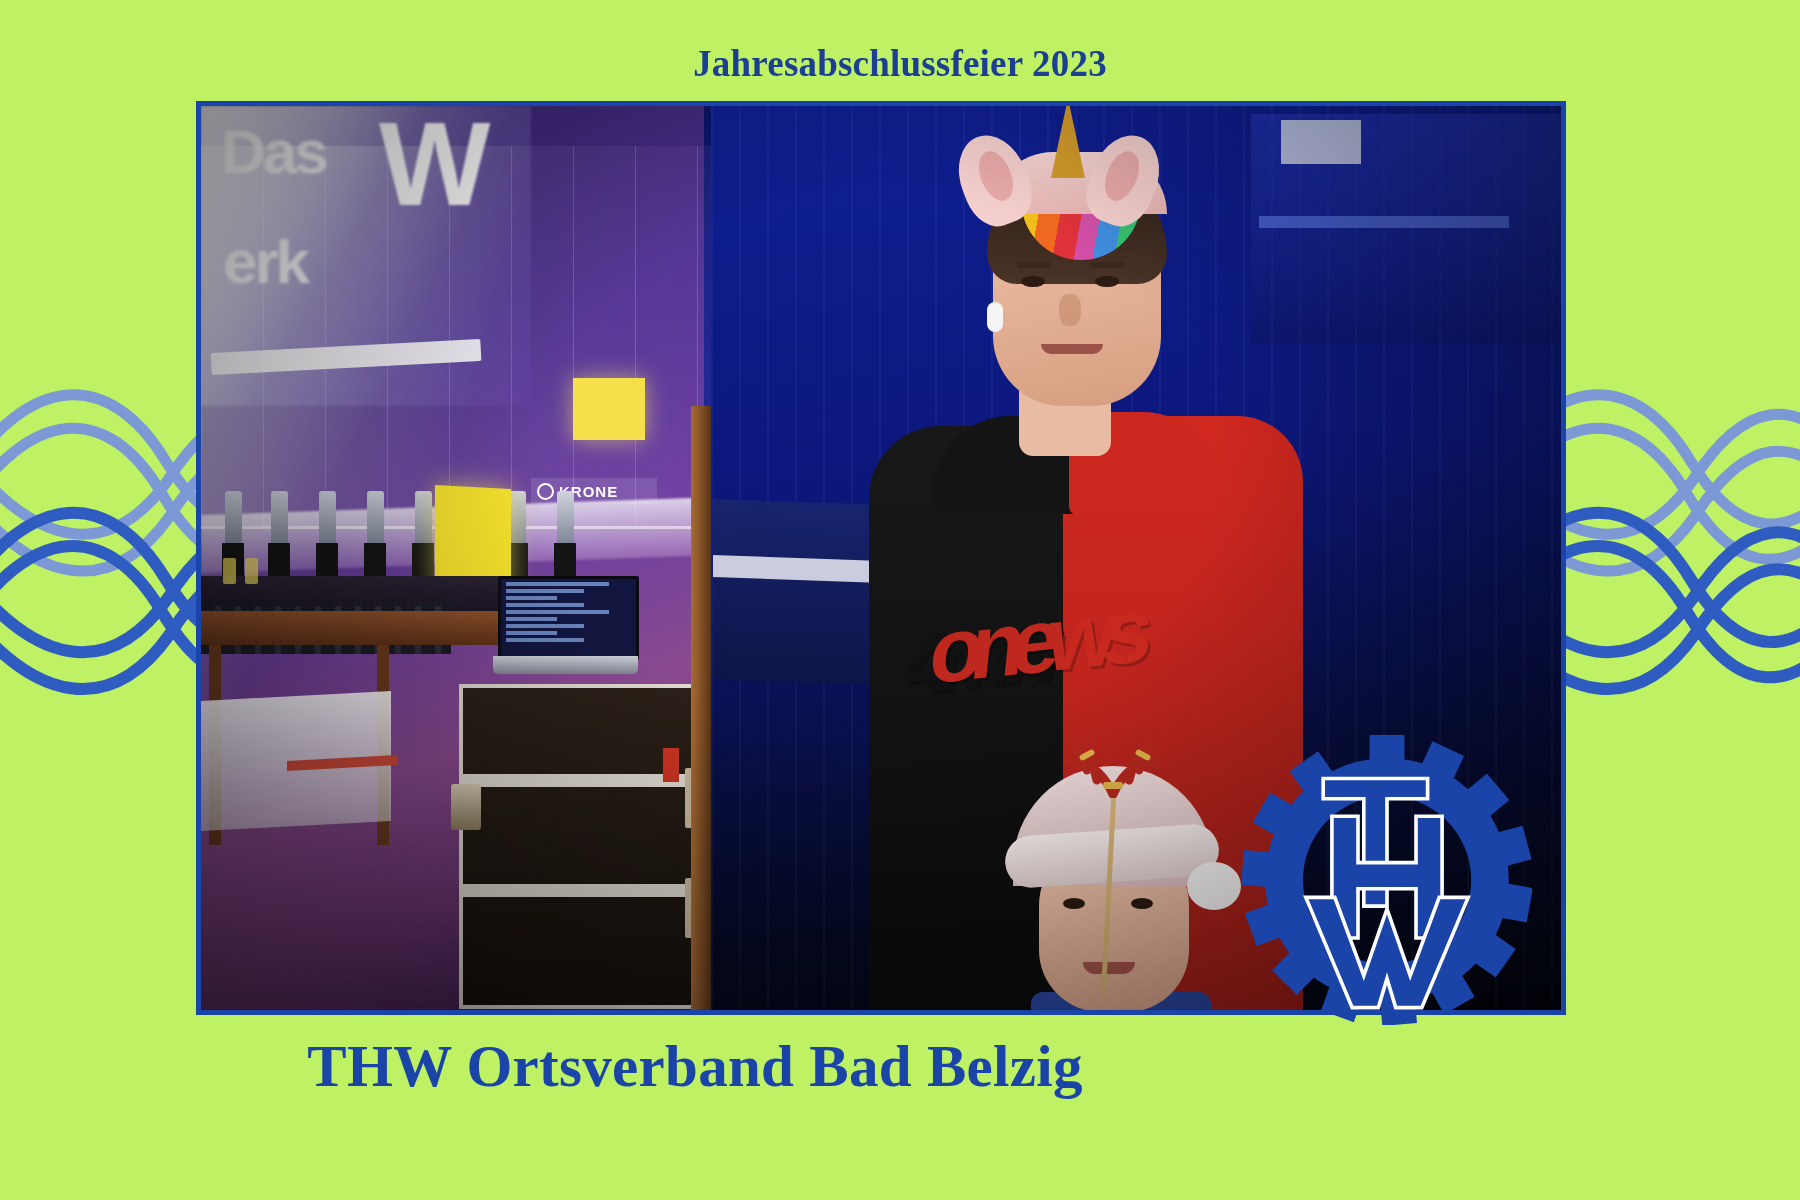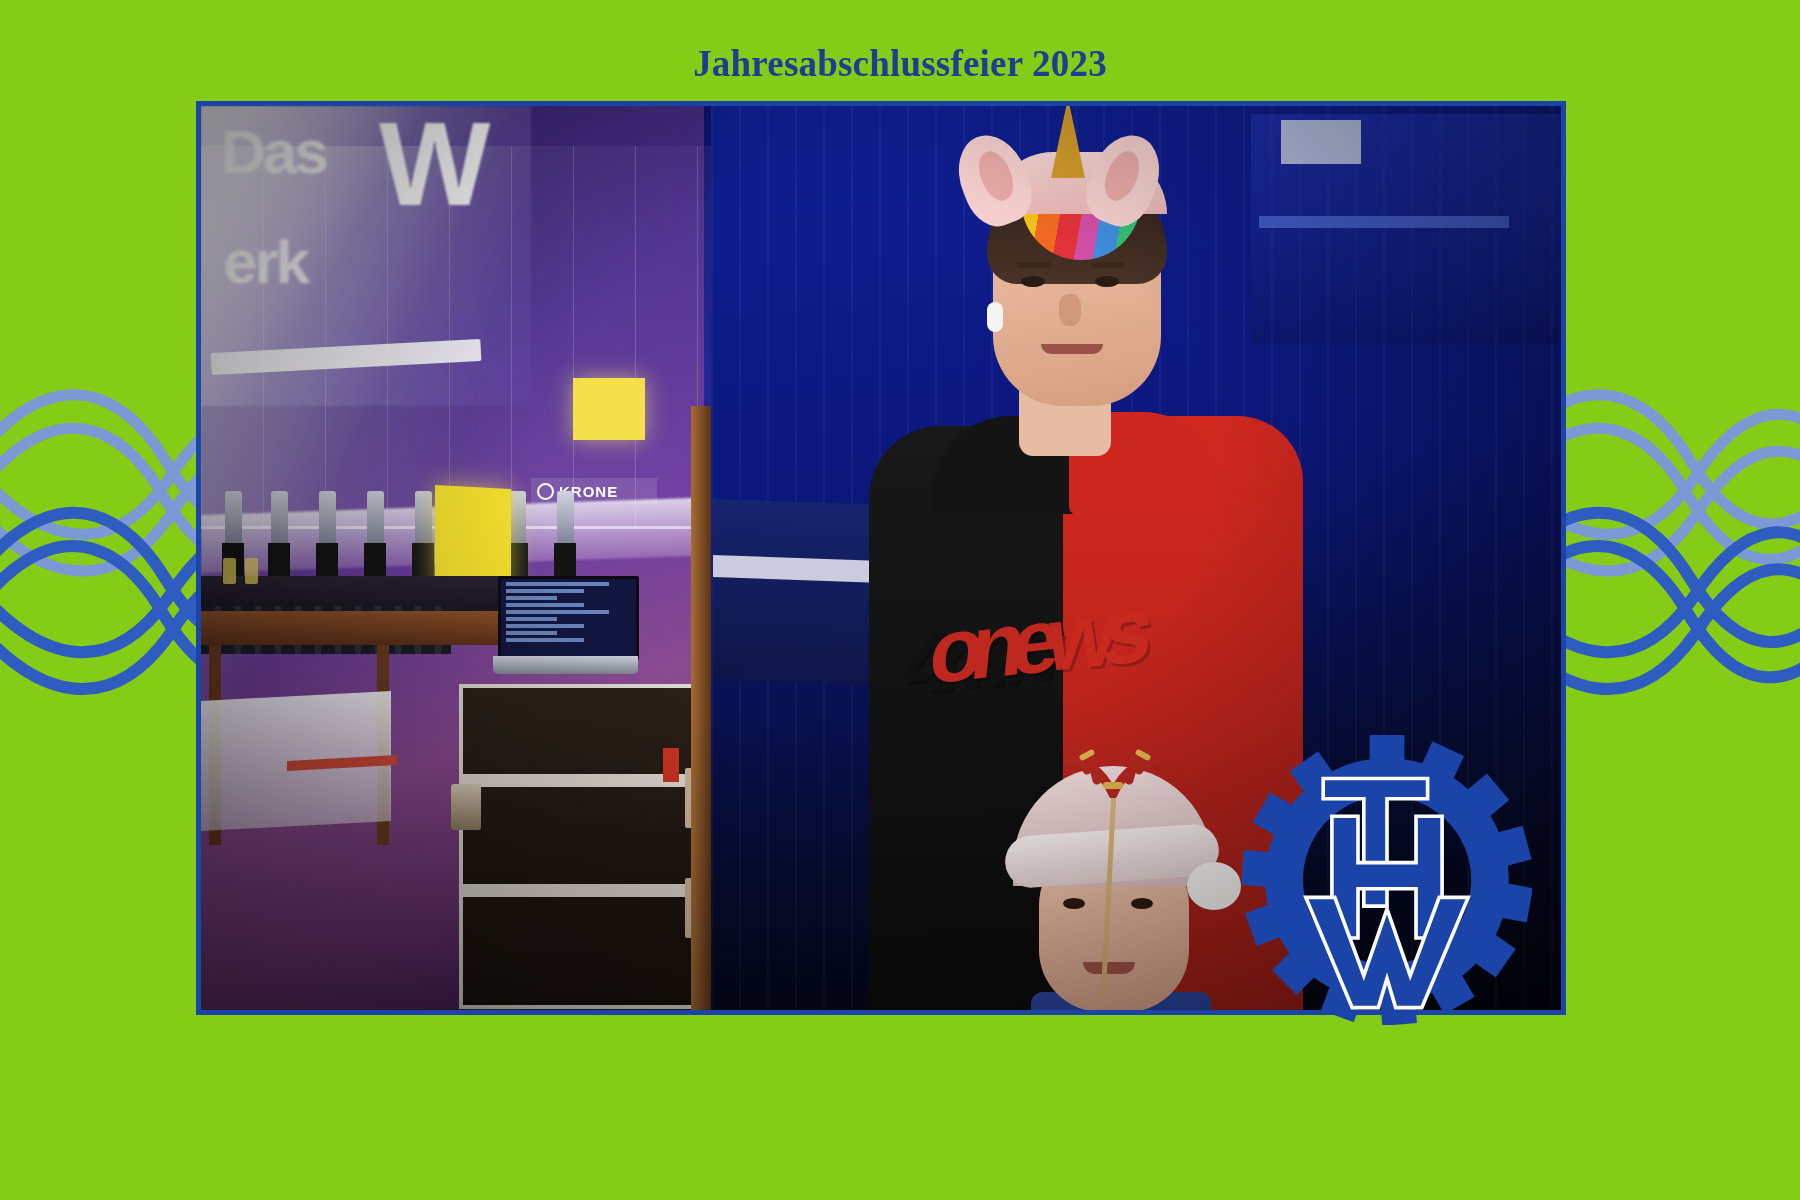--- a/index.html
+++ b/index.html
@@ -3,21 +3,21 @@
 <meta charset="utf-8">
 <style>
   html,body{margin:0;padding:0;}
   body{
     width:1800px;height:1200px;
     background:#ffffff;
     font-family:"Liberation Serif", serif;
     overflow:hidden;
     position:relative;
   }
-  .page{position:relative;width:1800px;height:1200px;background:#84cc16;overflow:hidden;}
+  .page{position:relative;width:1800px;height:1200px;background:#bef264;overflow:hidden;}
 
   
   .waves{position:absolute;top:0;pointer-events:none;}
   .waves.left{left:-10px;top:330px;width:300px;height:380px;}
   .waves.right{left:1505px;top:330px;width:320px;height:380px;}
 
   
   .title{
     position:absolute;
     left:0;right:0;top:42px;
@@ -518,14 +518,15 @@
     <g fill="#1b44a8" stroke="#ffffff" stroke-width="2.5">
 
       <path d="M56,30 H128 V44 H100 V118 H84 V44 H56 Z"></path>
 
       <path d="M62,56 H80 V88 H120 V56 H138 V140 H120 V106 H80 V140 H62 Z"></path>
 
       <path d="M44,112 H64 L84,166 L100,120 L116,166 L136,112 H156 L124,188 H106 L100,168 L94,188 H76 Z"></path>
     </g>
   </svg>
 
+  <div class="footer-title">THW Ortsverband Bad Belzig</div>
 
 </div>
 
 </body></html>

